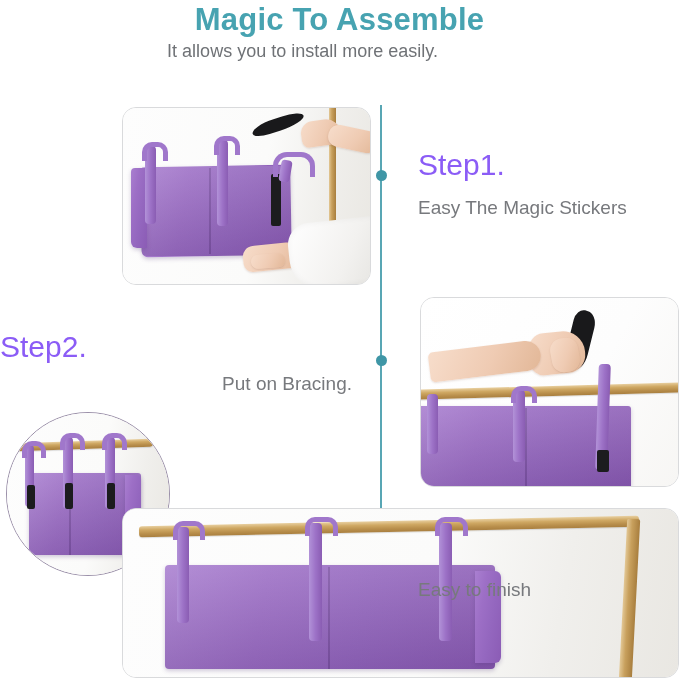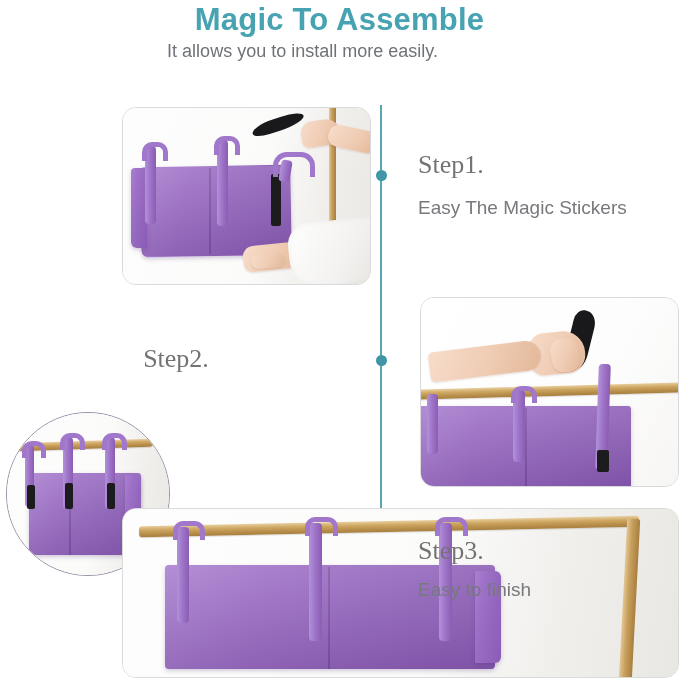--- a/index.html
+++ b/index.html
@@ -39,36 +39,35 @@
     position:absolute;width:11px;height:11px;border-radius:50%;
     background:#3f96a6;left:375.5px;
   }
   .dot.d1{top:170px;}
   .dot.d2{top:355px;}
   .dot.d3{top:570px;}
 
   
   .step-title{
     position:absolute;
-    font-size:26px;line-height:34px;
+    font-size:30px;line-height:34px;
     font-weight:400;
-    color:#737373;
+    color:#8b5cf6;
     white-space:nowrap;
-    font-family:Liberation Serif, serif;
   }
   .step-desc{
     position:absolute;
     font-size:19px;line-height:24px;
     font-weight:400;
     color:#77797d;
     white-space:nowrap;
   }
   .s1-title{left:418px;top:148px;}
   .s1-desc {left:418px;top:196px;}
-  .s2-title{left:0px;top:342px;width:352px;text-align:center;}
+  .s2-title{left:0px;top:330px;width:352px;text-align:left;}
   .s2-desc {left:0px;top:372px;width:352px;text-align:right;}
   .s3-title{left:418px;top:534px;}
   .s3-desc {left:418px;top:578px;}
 
   
   .panel{
     position:absolute;
     border:1px solid #d9dadc;
     border-radius:14px;
     background:#fdfdfd;
@@ -202,20 +201,21 @@
       <div class="hand" style="left:120px;top:136px;width:58px;height:26px;border-radius:14px 18px 16px 12px;transform:rotate(-6deg);"></div>
       <div class="sleeve" style="left:166px;top:112px;width:96px;height:66px;border-radius:22px 6px 6px 30px;transform:rotate(-6deg);"></div>
       <div class="hand" style="left:128px;top:146px;width:34px;height:14px;border-radius:9px;transform:rotate(-4deg);"></div>
     </div>
   </div>
 
   <div class="step-title s1-title">Step1.</div>
   <div class="step-desc  s1-desc">Easy The Magic Stickers</div>
 
   <div class="step-title s2-title">Step2.</div>
+  <div class="step-desc  s2-desc">Put on Bracing.</div>
 
   <div class="panel p2">
     <div class="scene">
       <div class="wall-plain"></div>
 
       <div class="wood" style="left:-6px;top:88px;width:270px;height:10px;transform:rotate(-1.6deg);"></div>
 
       <div class="caddy" style="left:-8px;top:108px;width:218px;height:82px;border-radius:3px;"></div>
       <div class="seam" style="left:104px;top:110px;width:1.5px;height:80px;"></div>
       <div class="caddy-shade" style="left:-8px;top:108px;width:218px;height:82px;"></div>
@@ -274,16 +274,15 @@
 
       <div class="strap" style="left:54px;top:18px;width:12px;height:96px;"></div>
       <div class="strap-loop" style="left:50px;top:12px;width:22px;height:14px;"></div>
       <div class="strap" style="left:186px;top:14px;width:13px;height:118px;"></div>
       <div class="strap-loop" style="left:182px;top:8px;width:23px;height:14px;"></div>
       <div class="strap" style="left:316px;top:14px;width:13px;height:118px;"></div>
       <div class="strap-loop" style="left:312px;top:8px;width:23px;height:14px;"></div>
     </div>
   </div>
 
-  <div class="step-title s3-title">Step3.</div>
   <div class="step-desc  s3-desc">Easy to finish</div>
 
 </div>
 
 </body></html>

